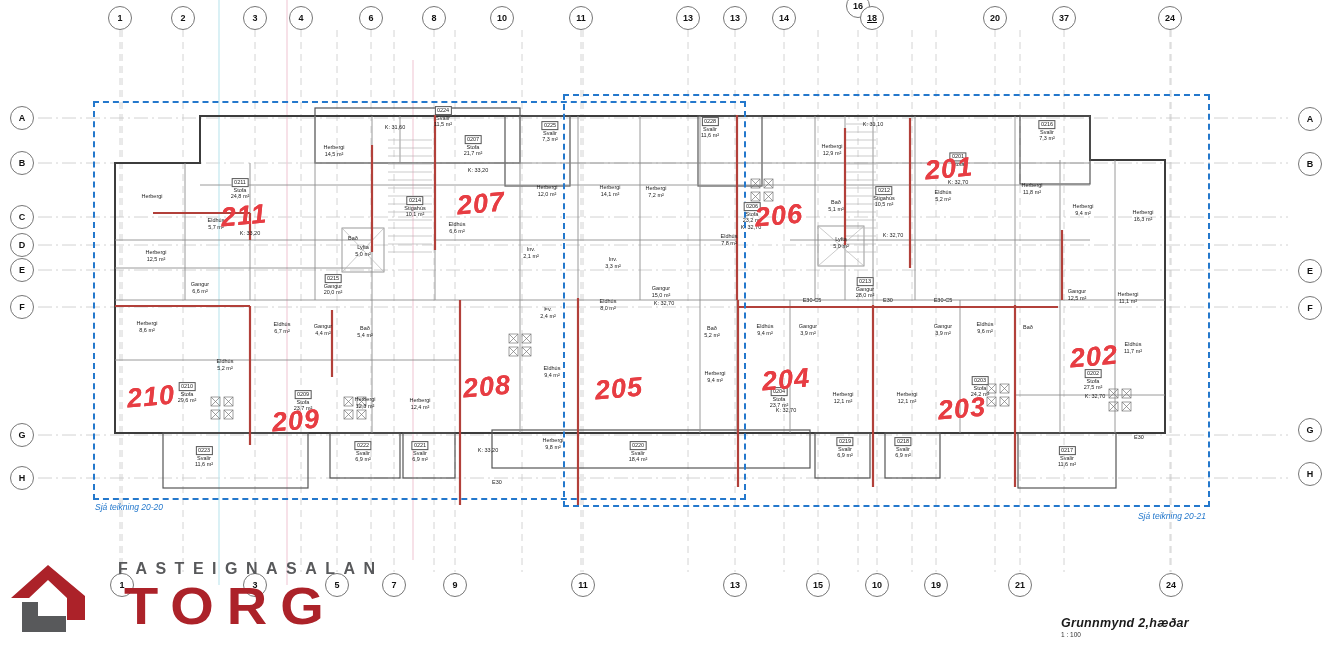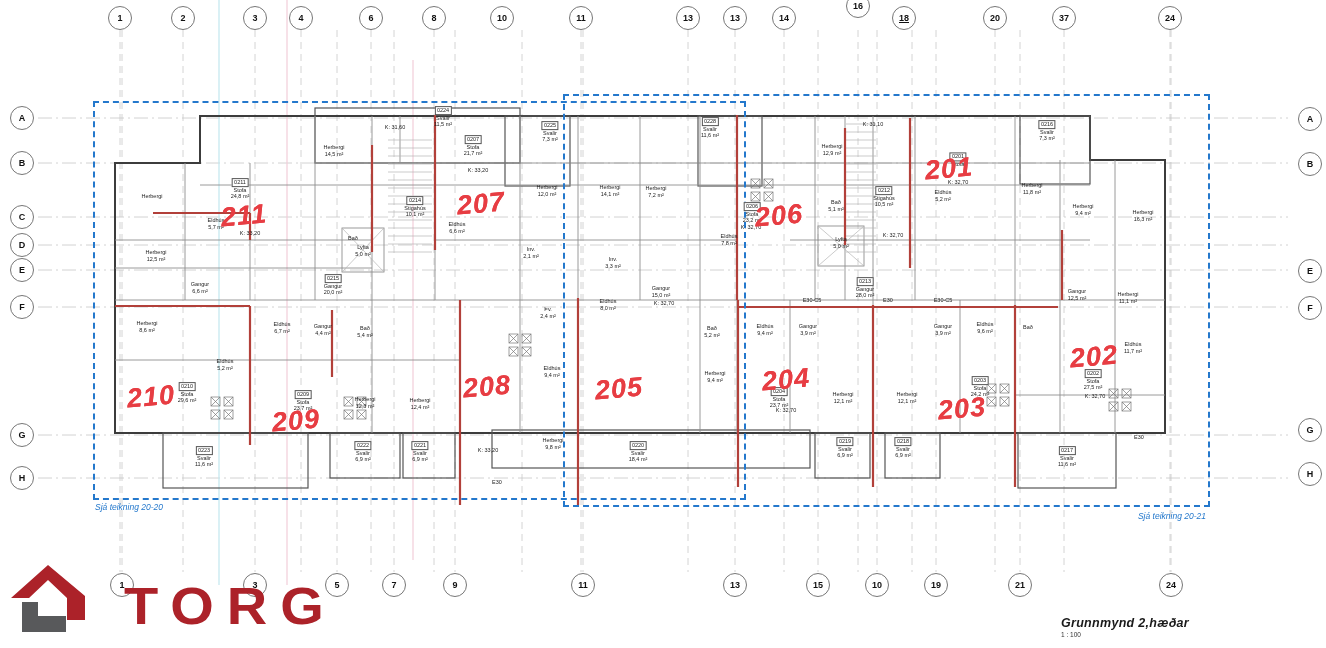--- a/index.html
+++ b/index.html
@@ -280,21 +280,21 @@
       <div class="bubble" style="left: 255px; top: 18px;">3</div>
       <div class="bubble" style="left: 301px; top: 18px;">4</div>
       <div class="bubble" style="left: 371px; top: 18px;">6</div>
       <div class="bubble" style="left: 434px; top: 18px;">8</div>
       <div class="bubble" style="left: 502px; top: 18px;">10</div>
       <div class="bubble" style="left: 581px; top: 18px;">11</div>
       <div class="bubble" style="left: 688px; top: 18px;">13</div>
       <div class="bubble" style="left: 735px; top: 18px;">13</div>
       <div class="bubble" style="left: 784px; top: 18px;">14</div>
       <div class="bubble" style="left: 858px; top: 6px;">16</div>
-      <div class="bubble" style="left: 904px; top: 18px; text-decoration: underline;">18</div>
+      <div class="bubble" style="left: 872px; top: 18px; text-decoration: underline;">18</div>
       <div class="bubble" style="left: 995px; top: 18px;">20</div>
       <div class="bubble" style="left: 1064px; top: 18px;">37</div>
       <div class="bubble" style="left: 1170px; top: 18px;">24</div>
       <div class="bubble" style="left: 122px; top: 585px;">1</div>
       <div class="bubble" style="left: 255px; top: 585px;">3</div>
       <div class="bubble" style="left: 337px; top: 585px;">5</div>
       <div class="bubble" style="left: 394px; top: 585px;">7</div>
       <div class="bubble" style="left: 455px; top: 585px;">9</div>
       <div class="bubble" style="left: 583px; top: 585px;">11</div>
       <div class="bubble" style="left: 735px; top: 585px;">13</div>
@@ -677,16 +677,17 @@
   <div id="title-block">
     <div class="tb-title">Grunnmynd 2,hæðar</div>
     <div class="tb-scale">1 : 100</div>
   </div>
 
   <div id="logo">
     <svg id="logo-house" width="100" height="78" viewBox="0 0 100 78">
       <path d="M3,40 L40,7 L77,38 L77,62 H59 V40 L40,22 L21,40 Z" fill="#ac2229"></path>
       <path d="M14,44 V74 H58 V58 H30 V44 Z" fill="#58595b"></path>
     </svg>
+    <div class="logo-top">FASTEIGNASALAN</div>
     <div class="logo-main">TORG</div>
   </div>
 
 </div>
 
 </body></html>

